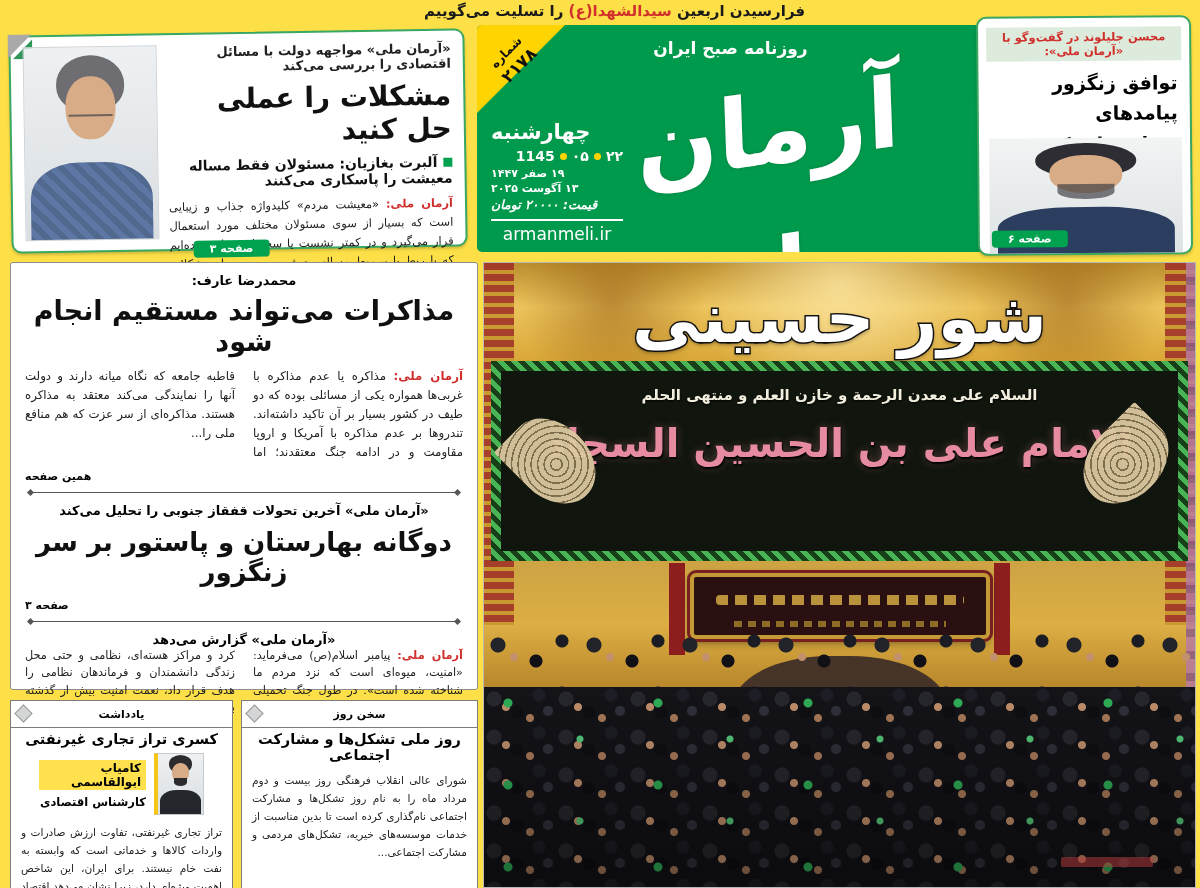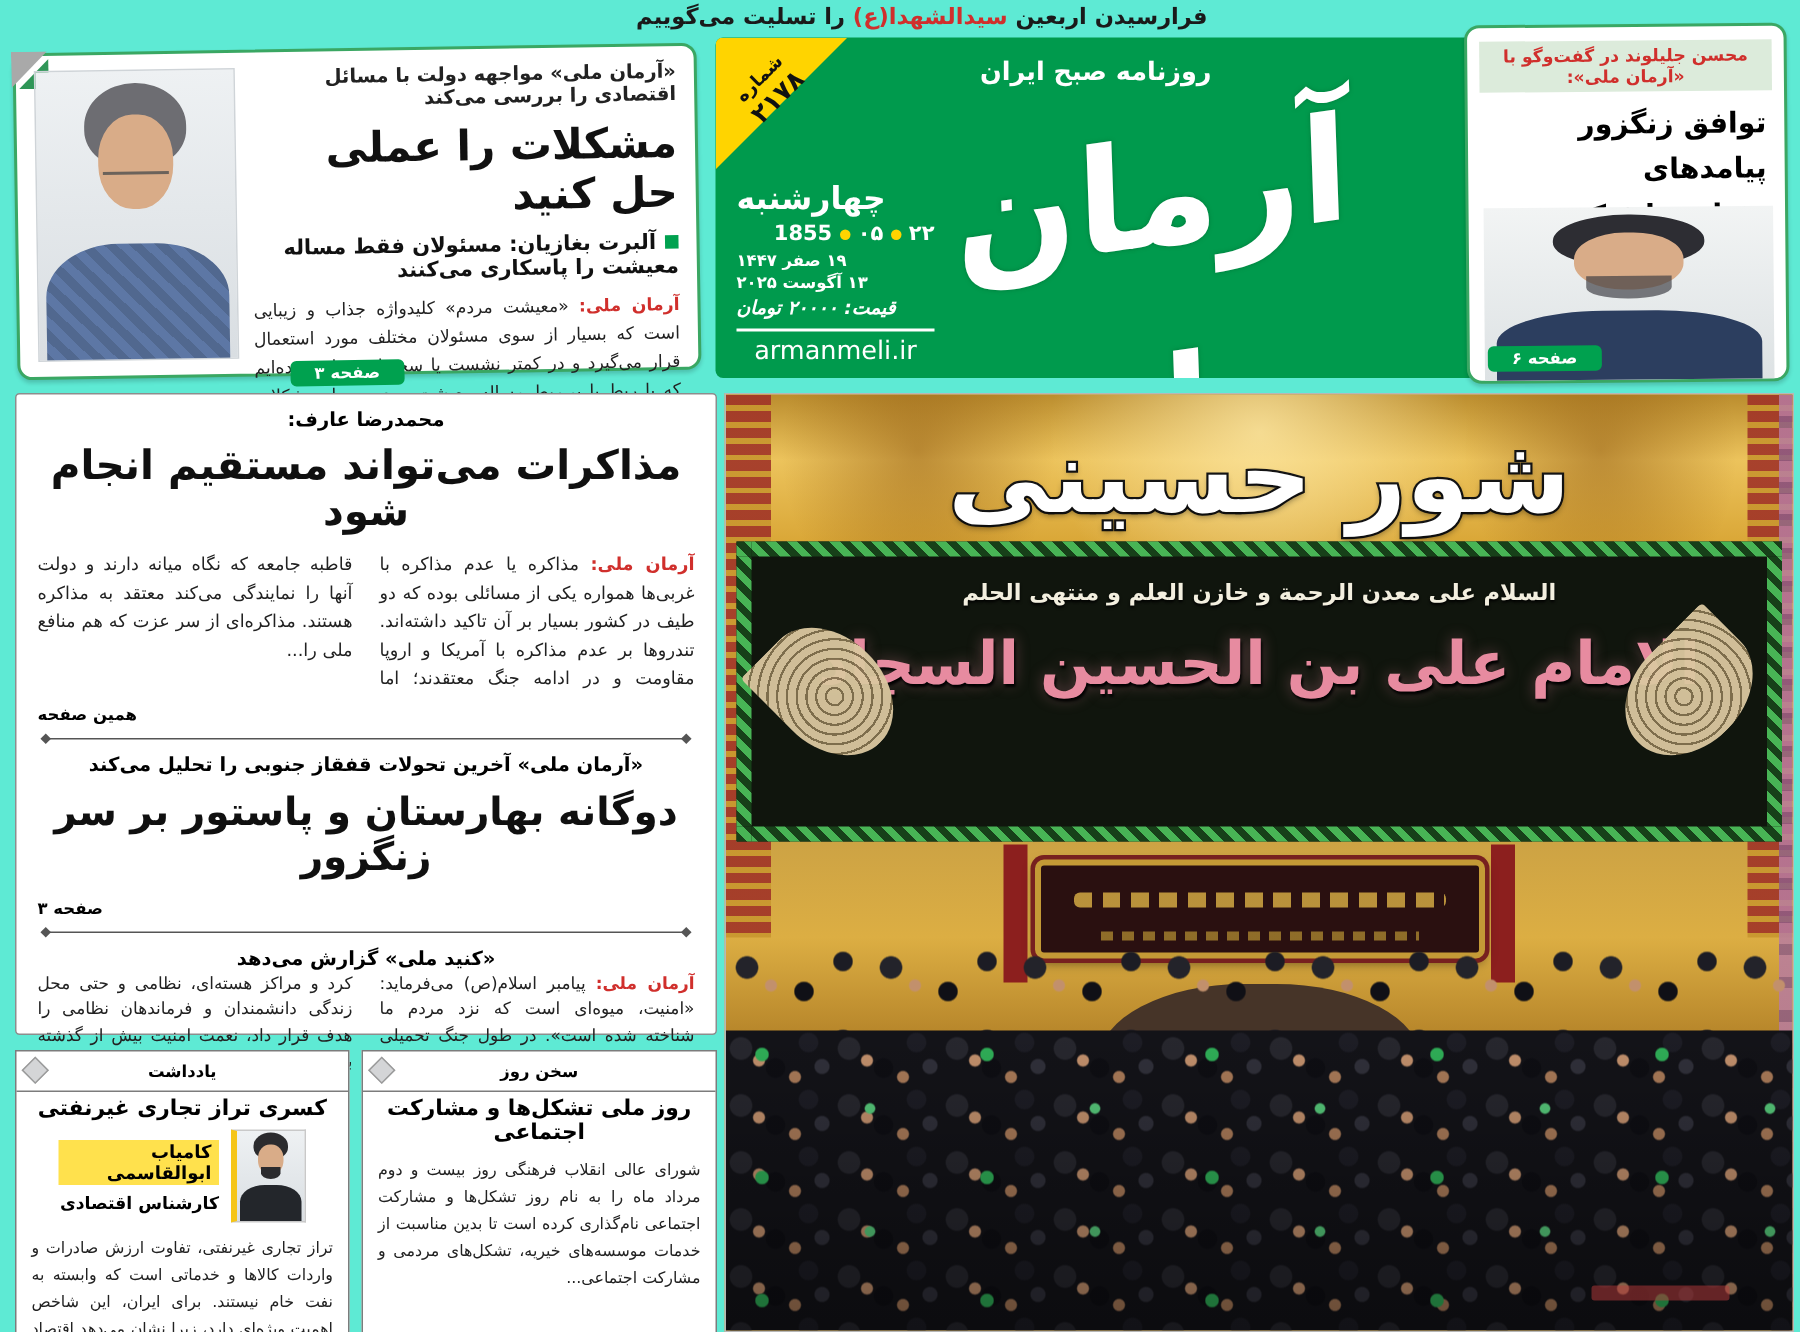--- a/index.html
+++ b/index.html
@@ -1,17 +1,17 @@
 <!DOCTYPE html>
 <html lang="fa" dir="rtl"><head>
 <meta charset="utf-8">
 <style>
   * { margin:0; padding:0; box-sizing:border-box; }
   html,body { background:#cfcfcf; font-family:"DejaVu Sans", sans-serif; }
-  .canvas{ position:relative; width:1200px; height:888px; background:#5eead4; overflow:hidden;
+  .canvas{ position:relative; width:1200px; height:888px; background:#fde047; overflow:hidden;
            direction:rtl; margin:0 auto; }
 
   
   .condolence{ position:absolute; top:2px; right:216px; width:560px; text-align:left;
                font-size:15px; font-weight:bold; color:#1a1a1a; }
   .condolence .hl{ color:#d02f2c; }
 
   
   .masthead{ position:absolute; top:25px; right:216px; width:507px; height:227px;
              background:#009a4d; border-radius:5px; overflow:hidden; }
@@ -212,21 +212,21 @@
     <div class="issue-corner"></div>
     <div class="issue-txt">
       <span class="lbl">شماره</span>
       <span class="num">۲۱۷۸</span>
     </div>
     <div class="tagline">روزنامه صبح ایران</div>
     <div class="logo">آرمان ملی</div>
     <div class="dateblock">
       <div class="weekday">چهارشنبه</div>
       <div class="fa-date">
-        <span>1855</span>
+        <span>1145</span>
         <span class="ydot"></span>
         <span>۰۵</span>
         <span class="ydot"></span>
         <span>۲۲</span>
       </div>
       <div class="hijri">۱۹ صفر ۱۴۴۷</div>
       <div class="greg">۱۳ آگوست ۲۰۲۵</div>
       <div class="price">قیمت: ۲۰۰۰۰ تومان</div>
     </div>
     <div class="site">armanmeli.ir</div>
@@ -280,21 +280,21 @@
       <div class="col-foot">همین صفحه</div>
     </div>
     <div class="divider"></div>
     <div>
       <div class="k-center">«آرمان ملی» آخرین تحولات قفقاز جنوبی را تحلیل می‌کند</div>
       <div class="hl-col hl-b">دوگانه بهارستان و پاستور بر سر زنگزور</div>
       <div class="col-foot">صفحه ۳</div>
     </div>
     <div class="divider"></div>
     <div>
-      <div class="k-center">«کنید ملی» گزارش می‌دهد</div>
+      <div class="k-center">«آرمان ملی» گزارش می‌دهد</div>
       <div class="twocol" style="font-size:11.3px; line-height:1.55">
         <span class="redlabel">آرمان ملی:</span>
         <span>پیامبر اسلام(ص) می‌فرماید: «امنیت، میوه‌ای است که نزد مردم ما شناخته شده است». در طول جنگ تحمیلی ۱۲ روزه که رژیم صهیونیستی به ایران حمله کرد و مراکز هسته‌ای، نظامی و حتی محل زندگی دانشمندان و فرماندهان نظامی را هدف قرار داد، نعمت امنیت بیش از گذشته برای مردم، به‌ویژه بخشی از...</span>
       </div>
       <div class="col-foot">صفحه ۲</div>
     </div>
   </div>
 
   <div class="mini-box note-box">
     <div class="mini-head">

